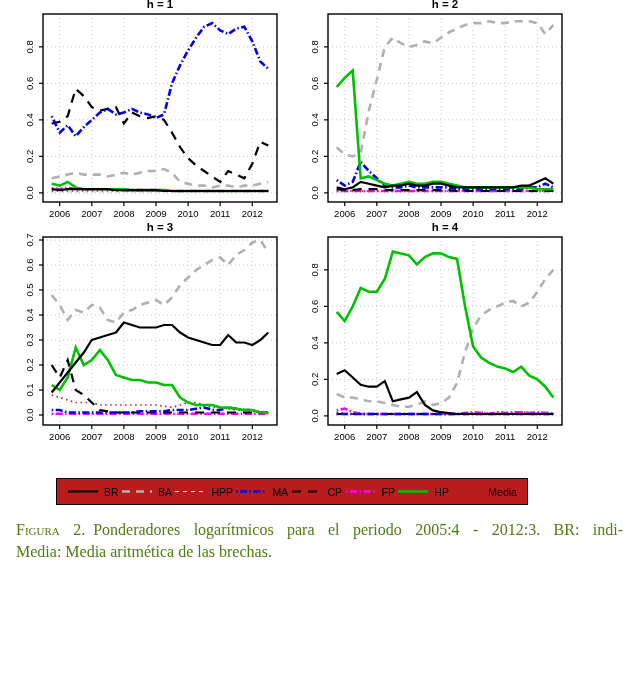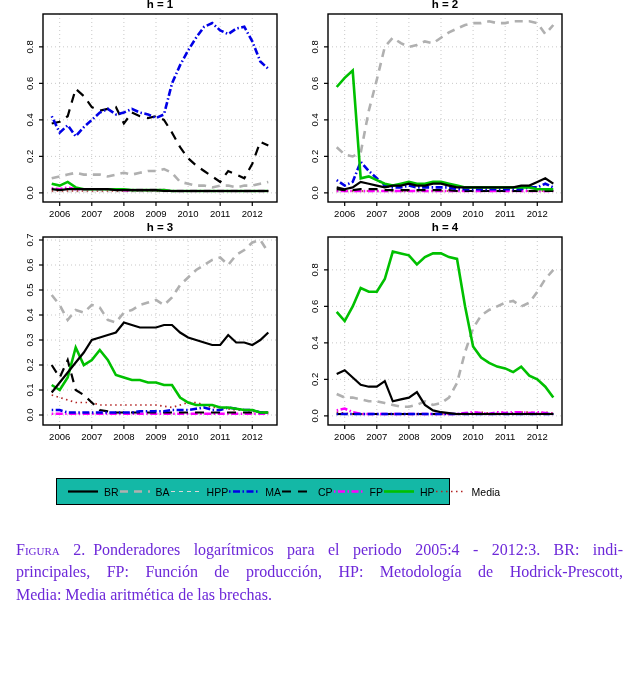--- a/index.html
+++ b/index.html
@@ -3,26 +3,26 @@
 <meta charset="utf-8">
 <style>
   html,body{margin:0;padding:0;background:#ffffff;}
   .page{position:relative;width:643px;height:673px;background:#ffffff;overflow:hidden;}
   #charts{position:absolute;left:0;top:0;}
   .grid{stroke:#c8c8c8;stroke-width:1;stroke-dasharray:1 3;}
   .axbox{fill:none;stroke:#000000;stroke-width:1.4;}
   .tick{stroke:#000000;stroke-width:1.2;}
   .ticklab{font:9.5px "Liberation Sans",sans-serif;fill:#000000;}
   .ptitle{font:bold 11.5px "Liberation Sans",sans-serif;fill:#000000;}
-  .legend{position:absolute;left:56px;top:478px;width:394px;height:27px;border:1.4px solid #000000;
+  .legend{position:absolute;left:56px;top:478px;width:472px;height:27px;border:1.4px solid #000000;
     box-sizing:border-box;display:flex;align-items:center;justify-content:space-between;
-    padding:0 10px;font-family:"Liberation Sans",sans-serif;font-size:10.5px;color:#000;background:#14b8a6;}
+    padding:0 10px;font-family:"Liberation Sans",sans-serif;font-size:10.5px;color:#000;background:#b91c1c;}
   .litem{display:flex;align-items:center;gap:5px;white-space:nowrap;}
-  .caption{position:absolute;left:16px;top:539px;width:607px;
-    font-family:"Liberation Serif",serif;font-size:16px;line-height:22.4px;color:#6d28d9;}
+  .caption{position:absolute;left:16px;top:519px;width:607px;
+    font-family:"Liberation Serif",serif;font-size:16px;line-height:22.4px;color:#4d7c0f;}
   .cap-line{text-align:justify;text-align-last:justify;}
   .cap-line.last{text-align-last:left;}
   .figlabel{font-variant:small-caps;padding-right:8px;}
 </style>
 </head>
 <body>
 
 <div class="page">
   <svg id="charts" width="643" height="462">
       <g>
@@ -302,16 +302,15 @@
       <span class="litem">
         <svg width="32" height="9">
           <line x1="1" y1="4.5" x2="31" y2="4.5" stroke="#b22222" stroke-width="1.7" stroke-dasharray="1.5 3.5"></line>
         </svg>
         <span class="llab">Media</span>
       </span>
     </div>
 
   <div class="caption">
     <div class="cap-line"><span class="figlabel">Figura 2.</span><span>Ponderadores logarítmicos para el periodo 2005:4 - 2012:3. BR: indi-</span></div>
-    <div class="cap-line">principales, FP: Función de producción, HP: Metodología de Hodrick-Prescott,</div>
     <div class="cap-line last">Media: Media aritmética de las brechas.</div>
   </div>
 </div>
 
 </body></html>

